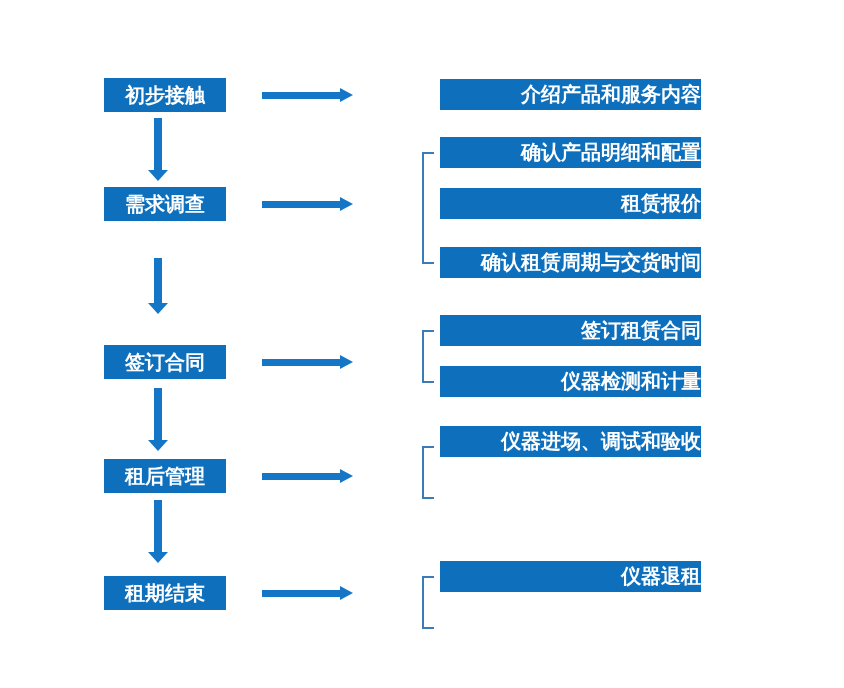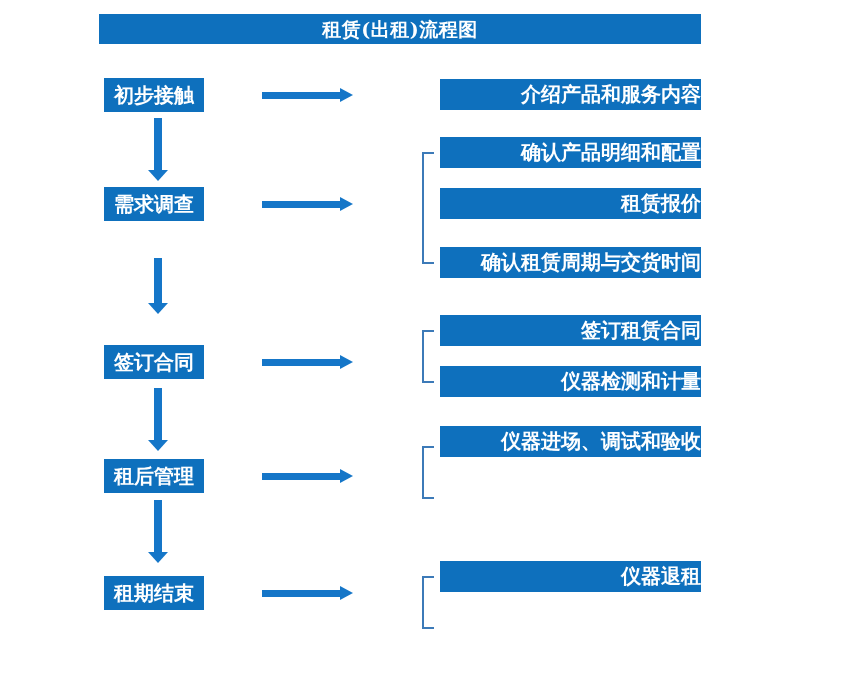--- a/index.html
+++ b/index.html
@@ -14,21 +14,21 @@
     font-family:"DejaVu Serif","Liberation Serif",serif;
     overflow:hidden;
   }
   .title-bar{
     position:absolute;left:99px;top:14px;width:602px;height:30px;
     background:var(--box);color:var(--text);
     font-size:19px;font-weight:bold;line-height:30px;text-align:center;
     letter-spacing:0.5px;
   }
   .step{
-    position:absolute;left:104px;width:100px;height:34px;
+    position:absolute;left:104px;width:122px;height:34px;
     background:var(--box);color:var(--text);
     font-size:20px;font-weight:bold;line-height:34px;text-align:center;
   }
   .detail{
     position:absolute;left:440px;width:249px;height:31px;padding-left:12px;
     background:var(--box);color:var(--text);
     font-size:20px;font-weight:bold;line-height:31px;text-align:right;
     white-space:nowrap;overflow:hidden;
   }
   .varrow{
@@ -58,23 +58,20 @@
   .bracket::after{
     content:'';position:absolute;bottom:0;left:0;width:10px;height:2px;
     background:var(--bracket);
   }
 </style>
 </head>
 <body>
 
 <div class="canvas">
 
-  <div class="title-bar">
-    <span>租赁(出租)流程图</span>
-  </div>
 
   <div class="step" style="top:78px">初步接触</div>
   <div class="step" style="top:187px">需求调查</div>
   <div class="step" style="top:345px">签订合同</div>
   <div class="step" style="top:459px">租后管理</div>
   <div class="step" style="top:576px">租期结束</div>
 
   <div class="varrow" style="top:118px;height:52px"></div>
   <div class="varrow" style="top:258px;height:45px"></div>
   <div class="varrow" style="top:388px;height:52px"></div>

